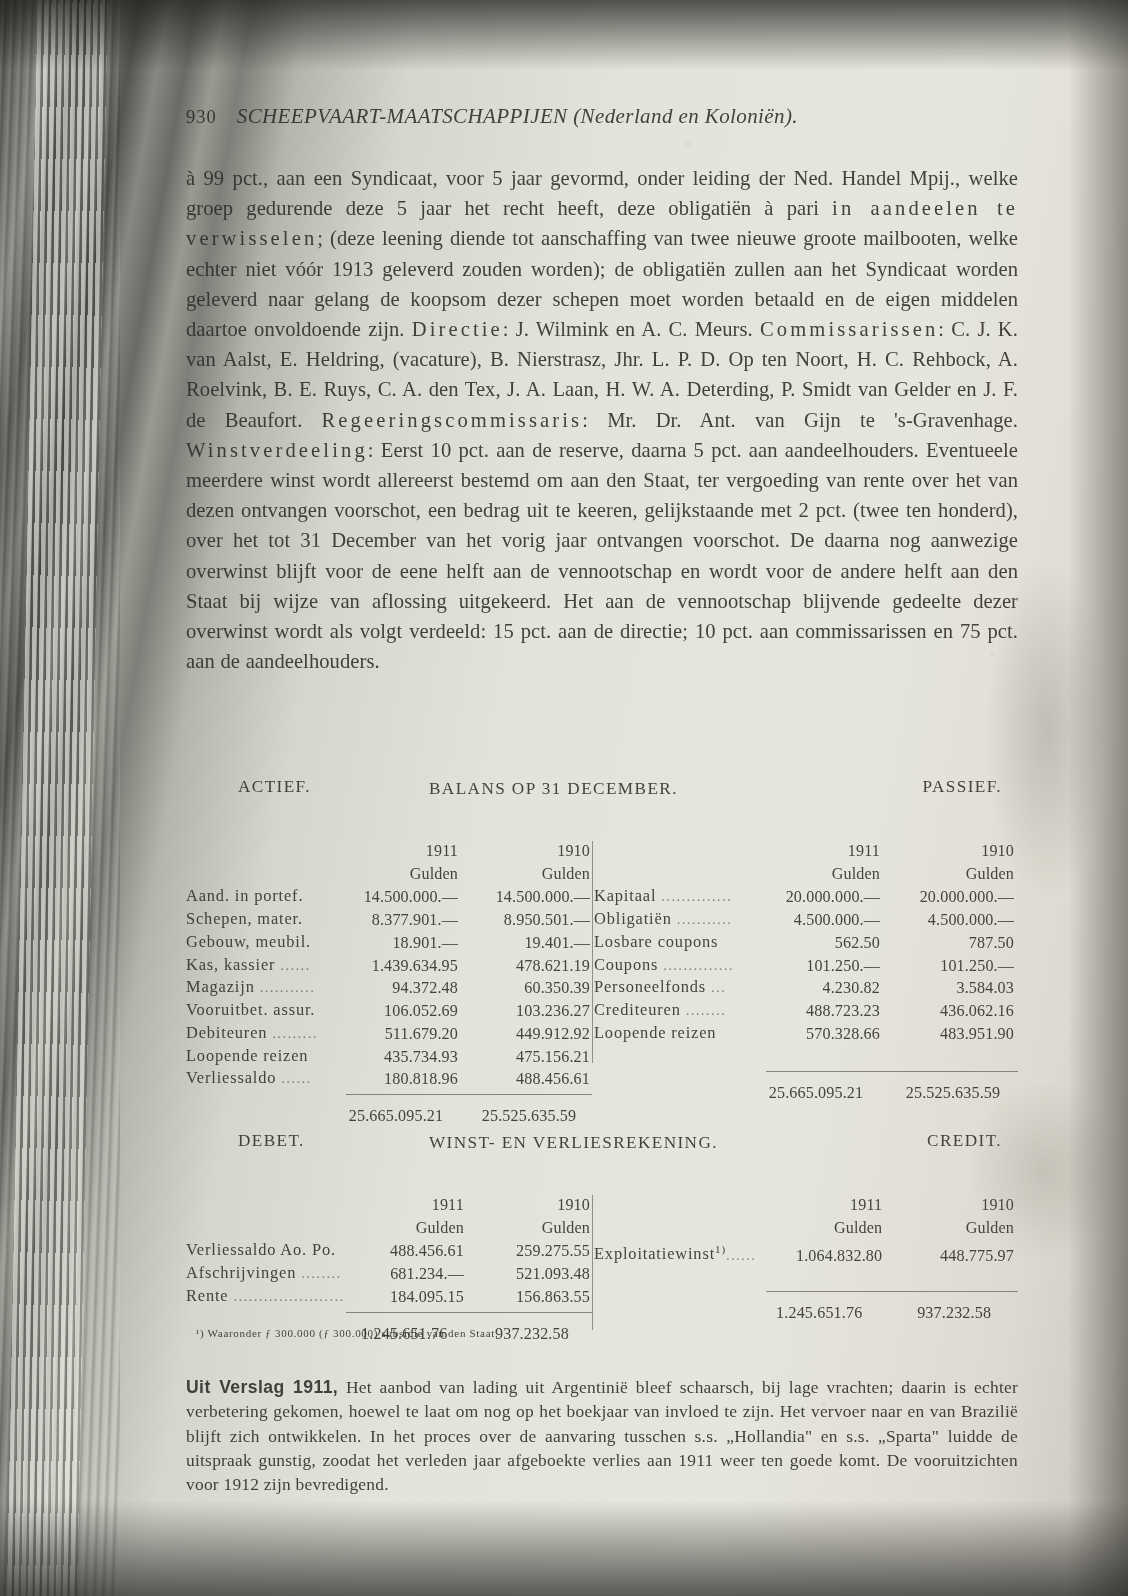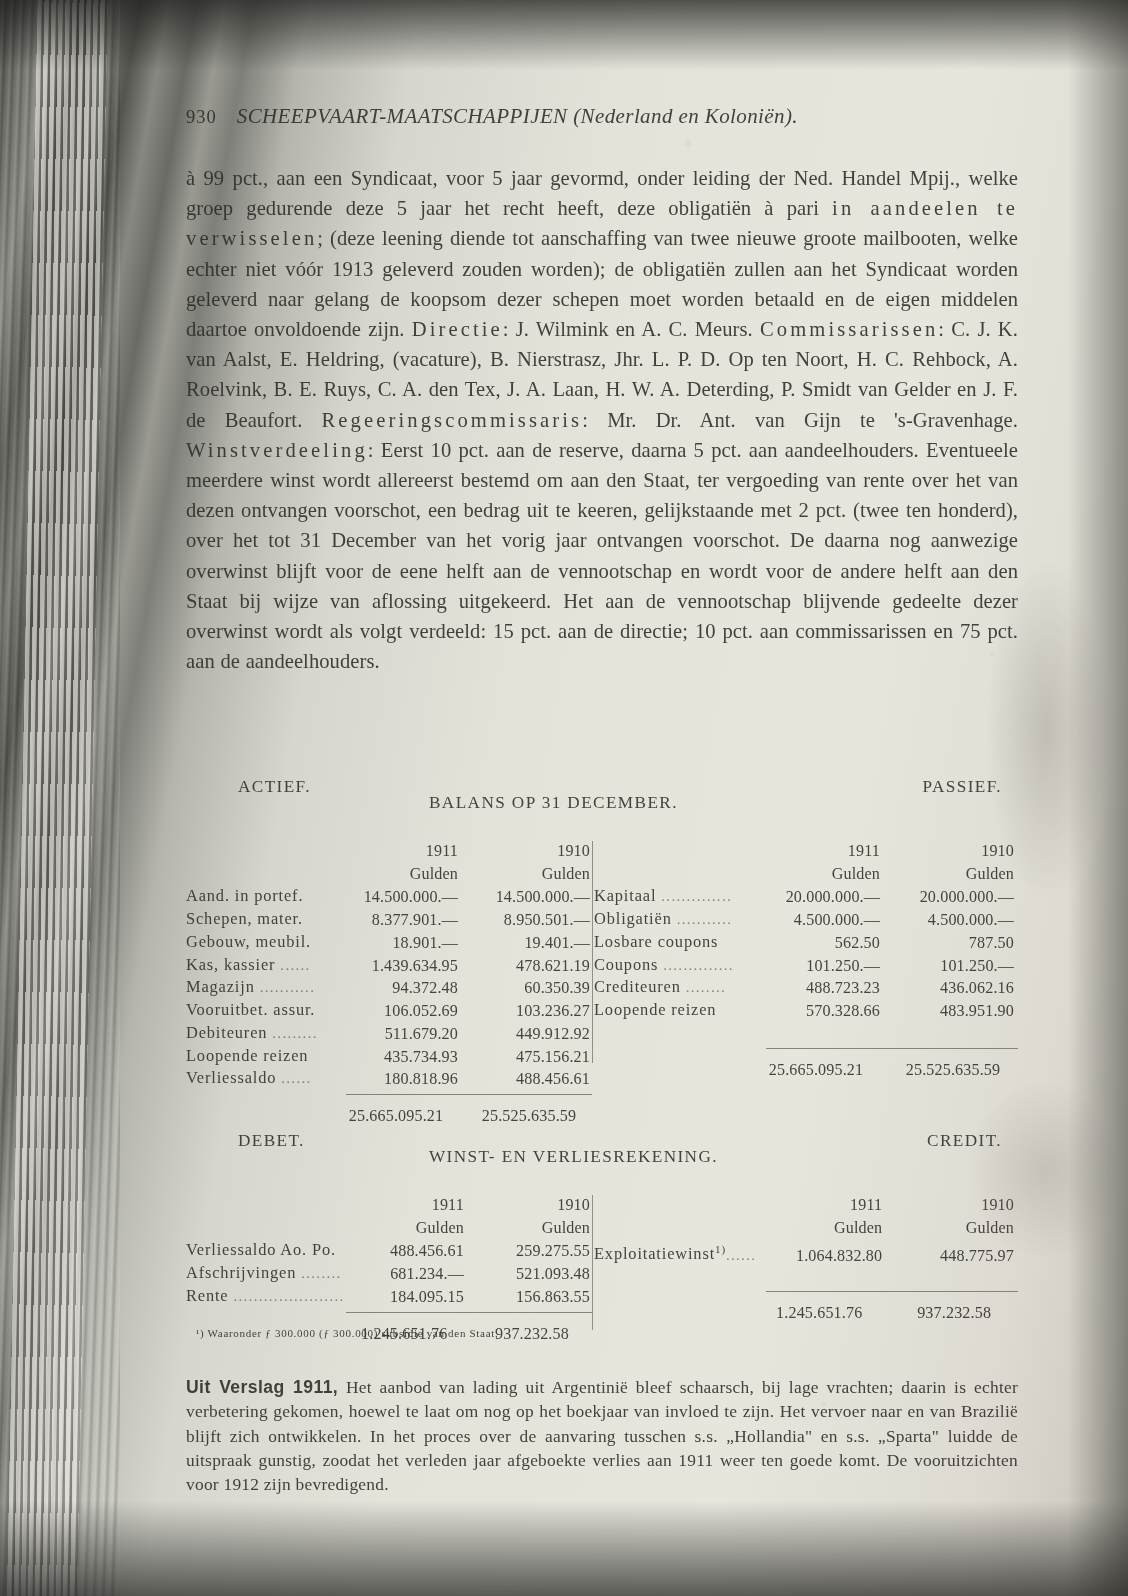--- a/index.html
+++ b/index.html
@@ -144,21 +144,21 @@
     font-size: 16.6px;
     color: #2e2d29;
   }
   .stmt-head {
     position: relative;
     height: 26px;
     font-size: 17.2px;
     letter-spacing: 1.4px;
   }
   .stmt-head .left  { position: absolute; left: 52px;  top: 0; }
-  .stmt-head .mid   { position: absolute; left: 243px; top: 16px; }
+  .stmt-head .mid   { position: absolute; left: 243px; top: 2px; }
   .stmt-head .right { position: absolute; right: 16px; top: 0; }
 
   .stmt-body {
     position: relative;
     margin-top: 38px;
   }
   .vrule {
     position: absolute;
     left: 406px; top: 0;
     width: 1px;
@@ -353,20 +353,25 @@
                 </tr>
               <tr>
                   <td class="lbl"><span>Losbare coupons</span> <span class="leader"></span></td>
                   <td class="num c1">562.50</td>
                   <td class="num c2">787.50</td>
                 </tr>
               <tr>
                   <td class="lbl"><span>Coupons</span> <span class="leader">..............</span></td>
                   <td class="num c1">101.250.—</td>
                   <td class="num c2">101.250.—</td>
+                </tr>
+              <tr>
+                  <td class="lbl"><span>Personeelfonds</span> <span class="leader">...</span></td>
+                  <td class="num c1">4.230.82</td>
+                  <td class="num c2">3.584.03</td>
                 </tr>
               <tr>
                   <td class="lbl"><span>Crediteuren</span> <span class="leader">........</span></td>
                   <td class="num c1">488.723.23</td>
                   <td class="num c2">436.062.16</td>
                 </tr>
               <tr>
                   <td class="lbl"><span>Loopende reizen</span> <span class="leader"></span></td>
                   <td class="num c1">570.328.66</td>
                   <td class="num c2">483.951.90</td>

